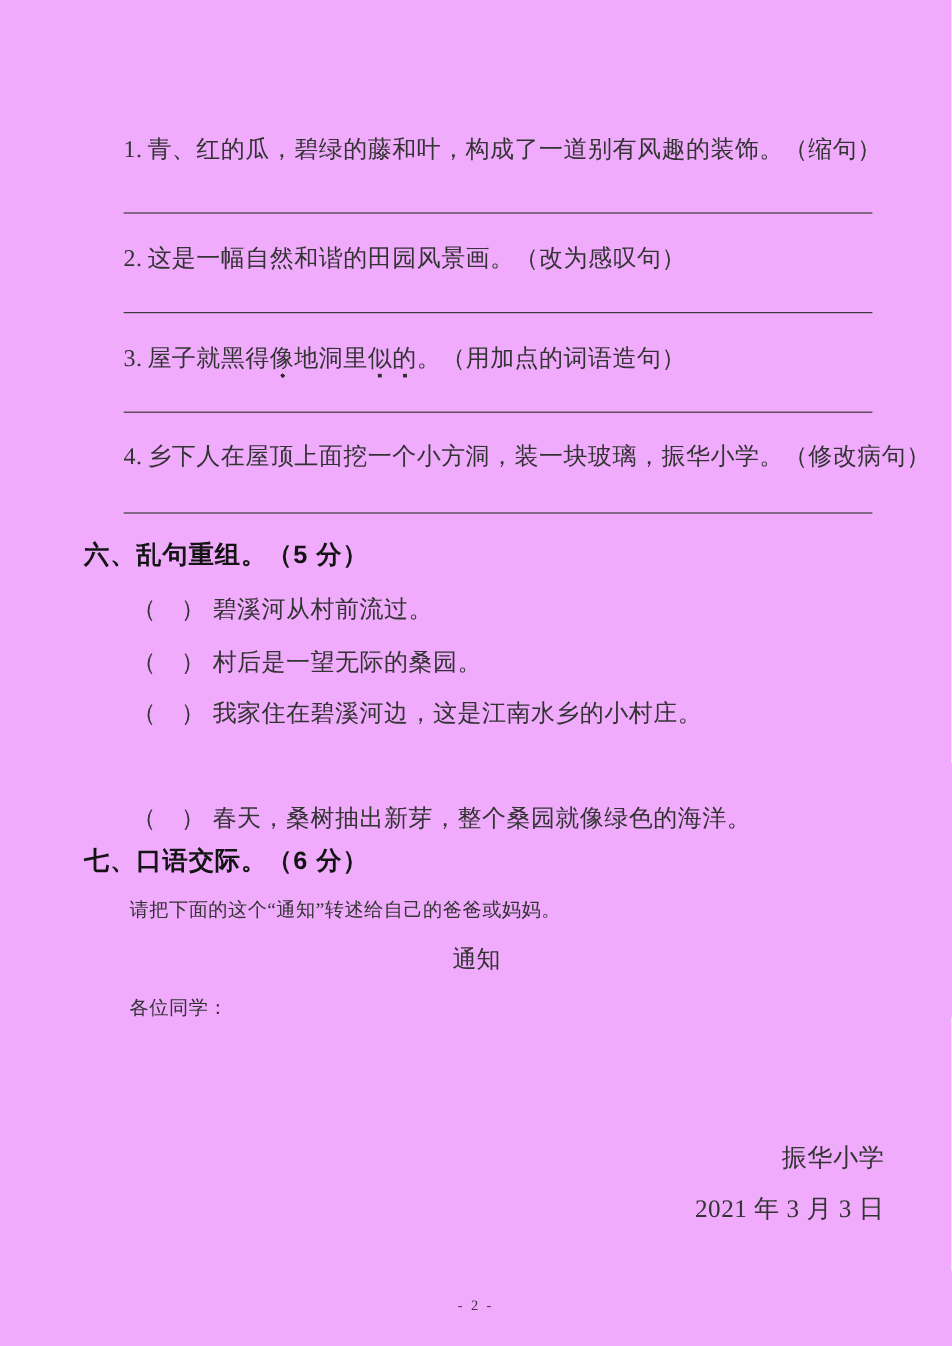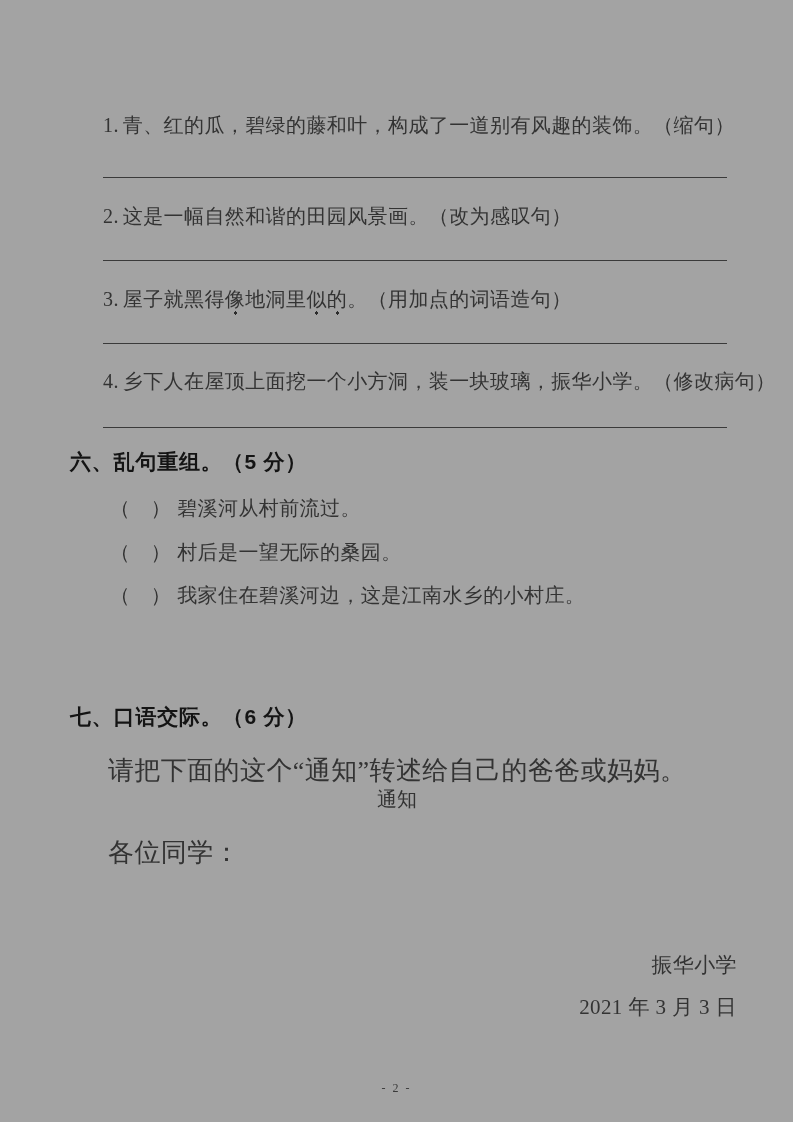--- a/index.html
+++ b/index.html
@@ -1,19 +1,19 @@
 <!DOCTYPE html>
 <html><head>
 <meta charset="utf-8">
 <style>
   html,body { margin:0; padding:0; background:#ffffff; }
   .page {
     position:relative;
     width:793px; height:1122px;
-    background:#a3a3a3;
+    background:#f0abfc;
     font-family:"Liberation Serif","DejaVu Serif",serif;
     color:#333333;
     overflow:hidden;
   }
   .q {
     position:absolute; left:103px;
     font-size:20px; line-height:26px;
     white-space:nowrap; letter-spacing:0.4px;
   }
   .qnum { margin-right:4px; }
@@ -34,21 +34,21 @@
     font-size:21px; font-weight:bold; color:#141414;
     letter-spacing:0.8px; white-space:nowrap;
   }
   .item {
     position:absolute; left:110px;
     font-size:20px; line-height:26px; white-space:nowrap; letter-spacing:0.4px;text-align:right;
   }
   .bracket { margin-right:6px; }
   .intro, .salutation {
     position:absolute; left:108px;
-    font-size:26px; line-height:26px; white-space:nowrap; letter-spacing:0.4px;margin-top:12px;
+    font-size:16px; line-height:26px; white-space:nowrap; letter-spacing:0.4px;
   }
   .notice-title {
     position:absolute; top:786px; left:57px; width:680px;
     text-align:center; font-size:20px;
   }
   .body-para {
     position:absolute; top:866px; left:57px; width:682px;
     font-size:20px; line-height:41px;
     text-indent:42px; text-align:justify; letter-spacing:0.4px;
   }
@@ -90,20 +90,23 @@
 
   <div class="item" style="top:495px">
     <span class="bracket">（　）</span><span>碧溪河从村前流过。</span>
   </div>
   <div class="item" style="top:539px">
     <span class="bracket">（　）</span><span>村后是一望无际的桑园。</span>
   </div>
   <div class="item" style="top:582px">
     <span class="bracket">（　）</span><span>我家住在碧溪河边，这是江南水乡的小村庄。</span>
   </div>
+  <div class="item" style="top:669px">
+    <span class="bracket">（　）</span><span>春天，桑树抽出新芽，整个桑园就像绿色的海洋。</span>
+  </div>
 
   <div class="heading" style="top:703px">七、口语交际。（6 分）</div>
   <div class="intro" style="top:746px">请把下面的这个“通知”转述给自己的爸爸或妈妈。</div>
 
   <div class="notice-title">通知</div>
   <div class="salutation" style="top:828px">各位同学：</div>
   <div class="sig-line" style="top:951px">振华小学</div>
   <div class="sig-line" style="top:993px">2021 年 3 月 3 日</div>
 
   <div class="footer">- 2 -</div>

